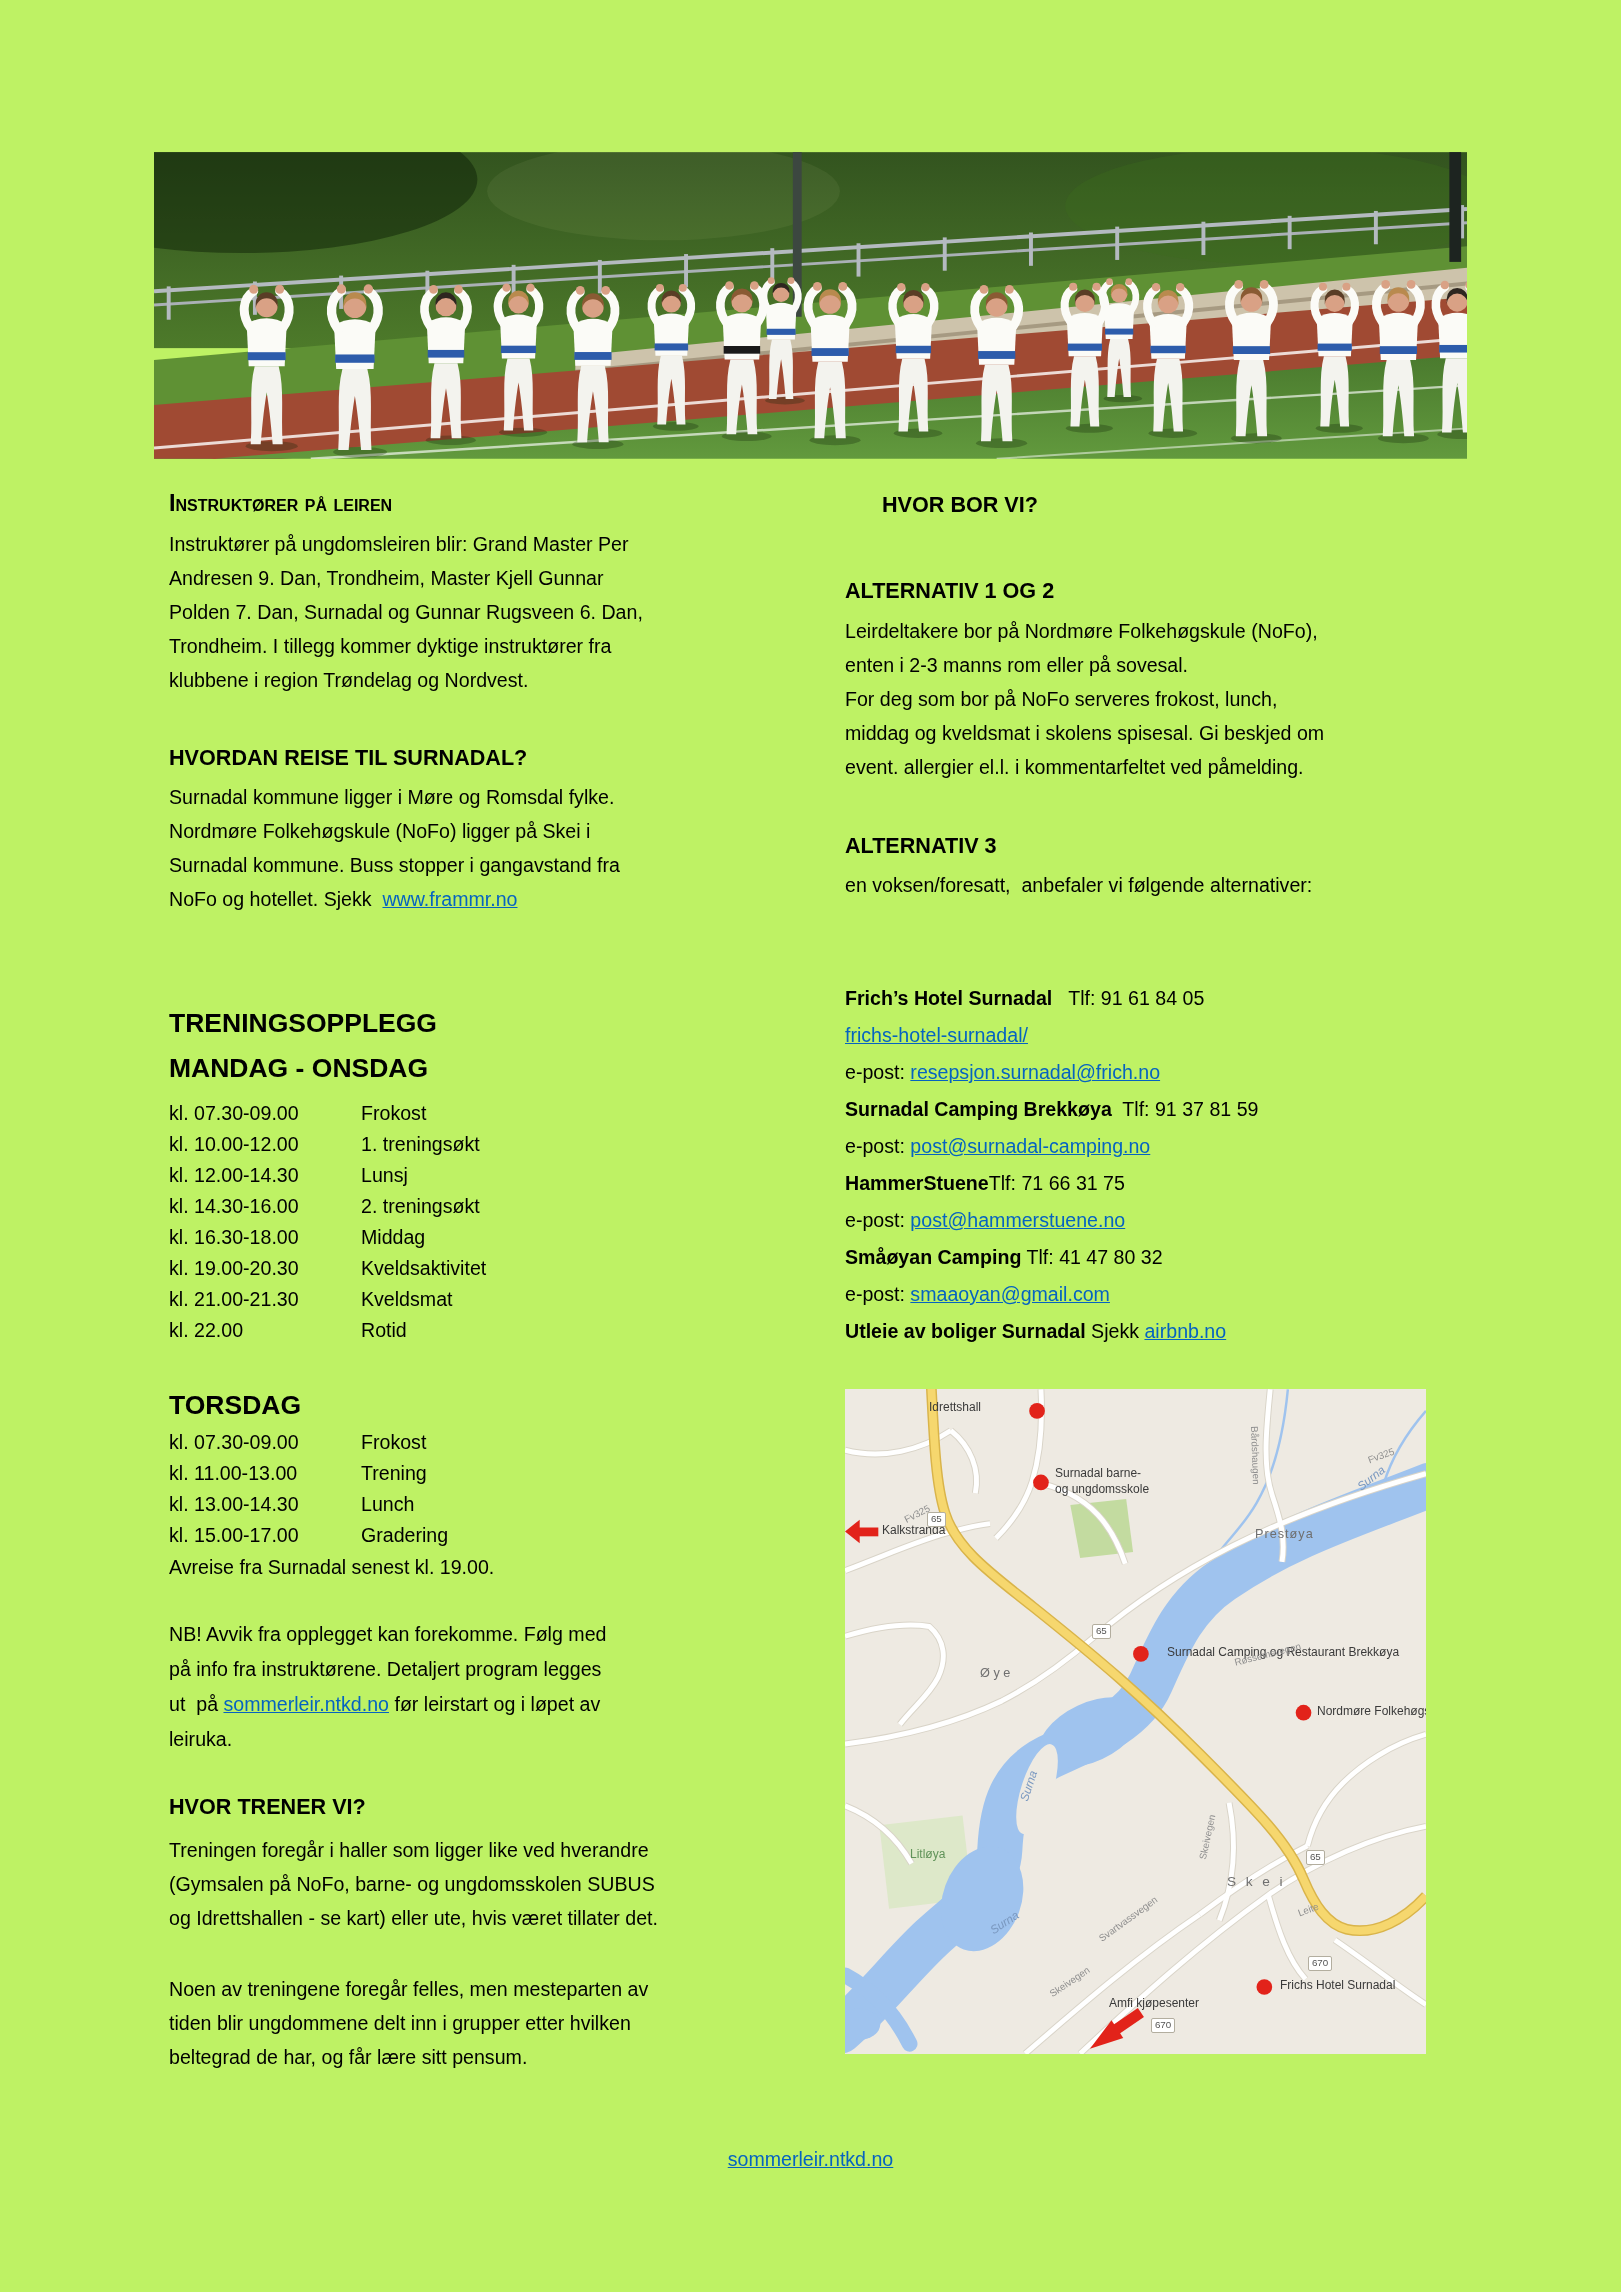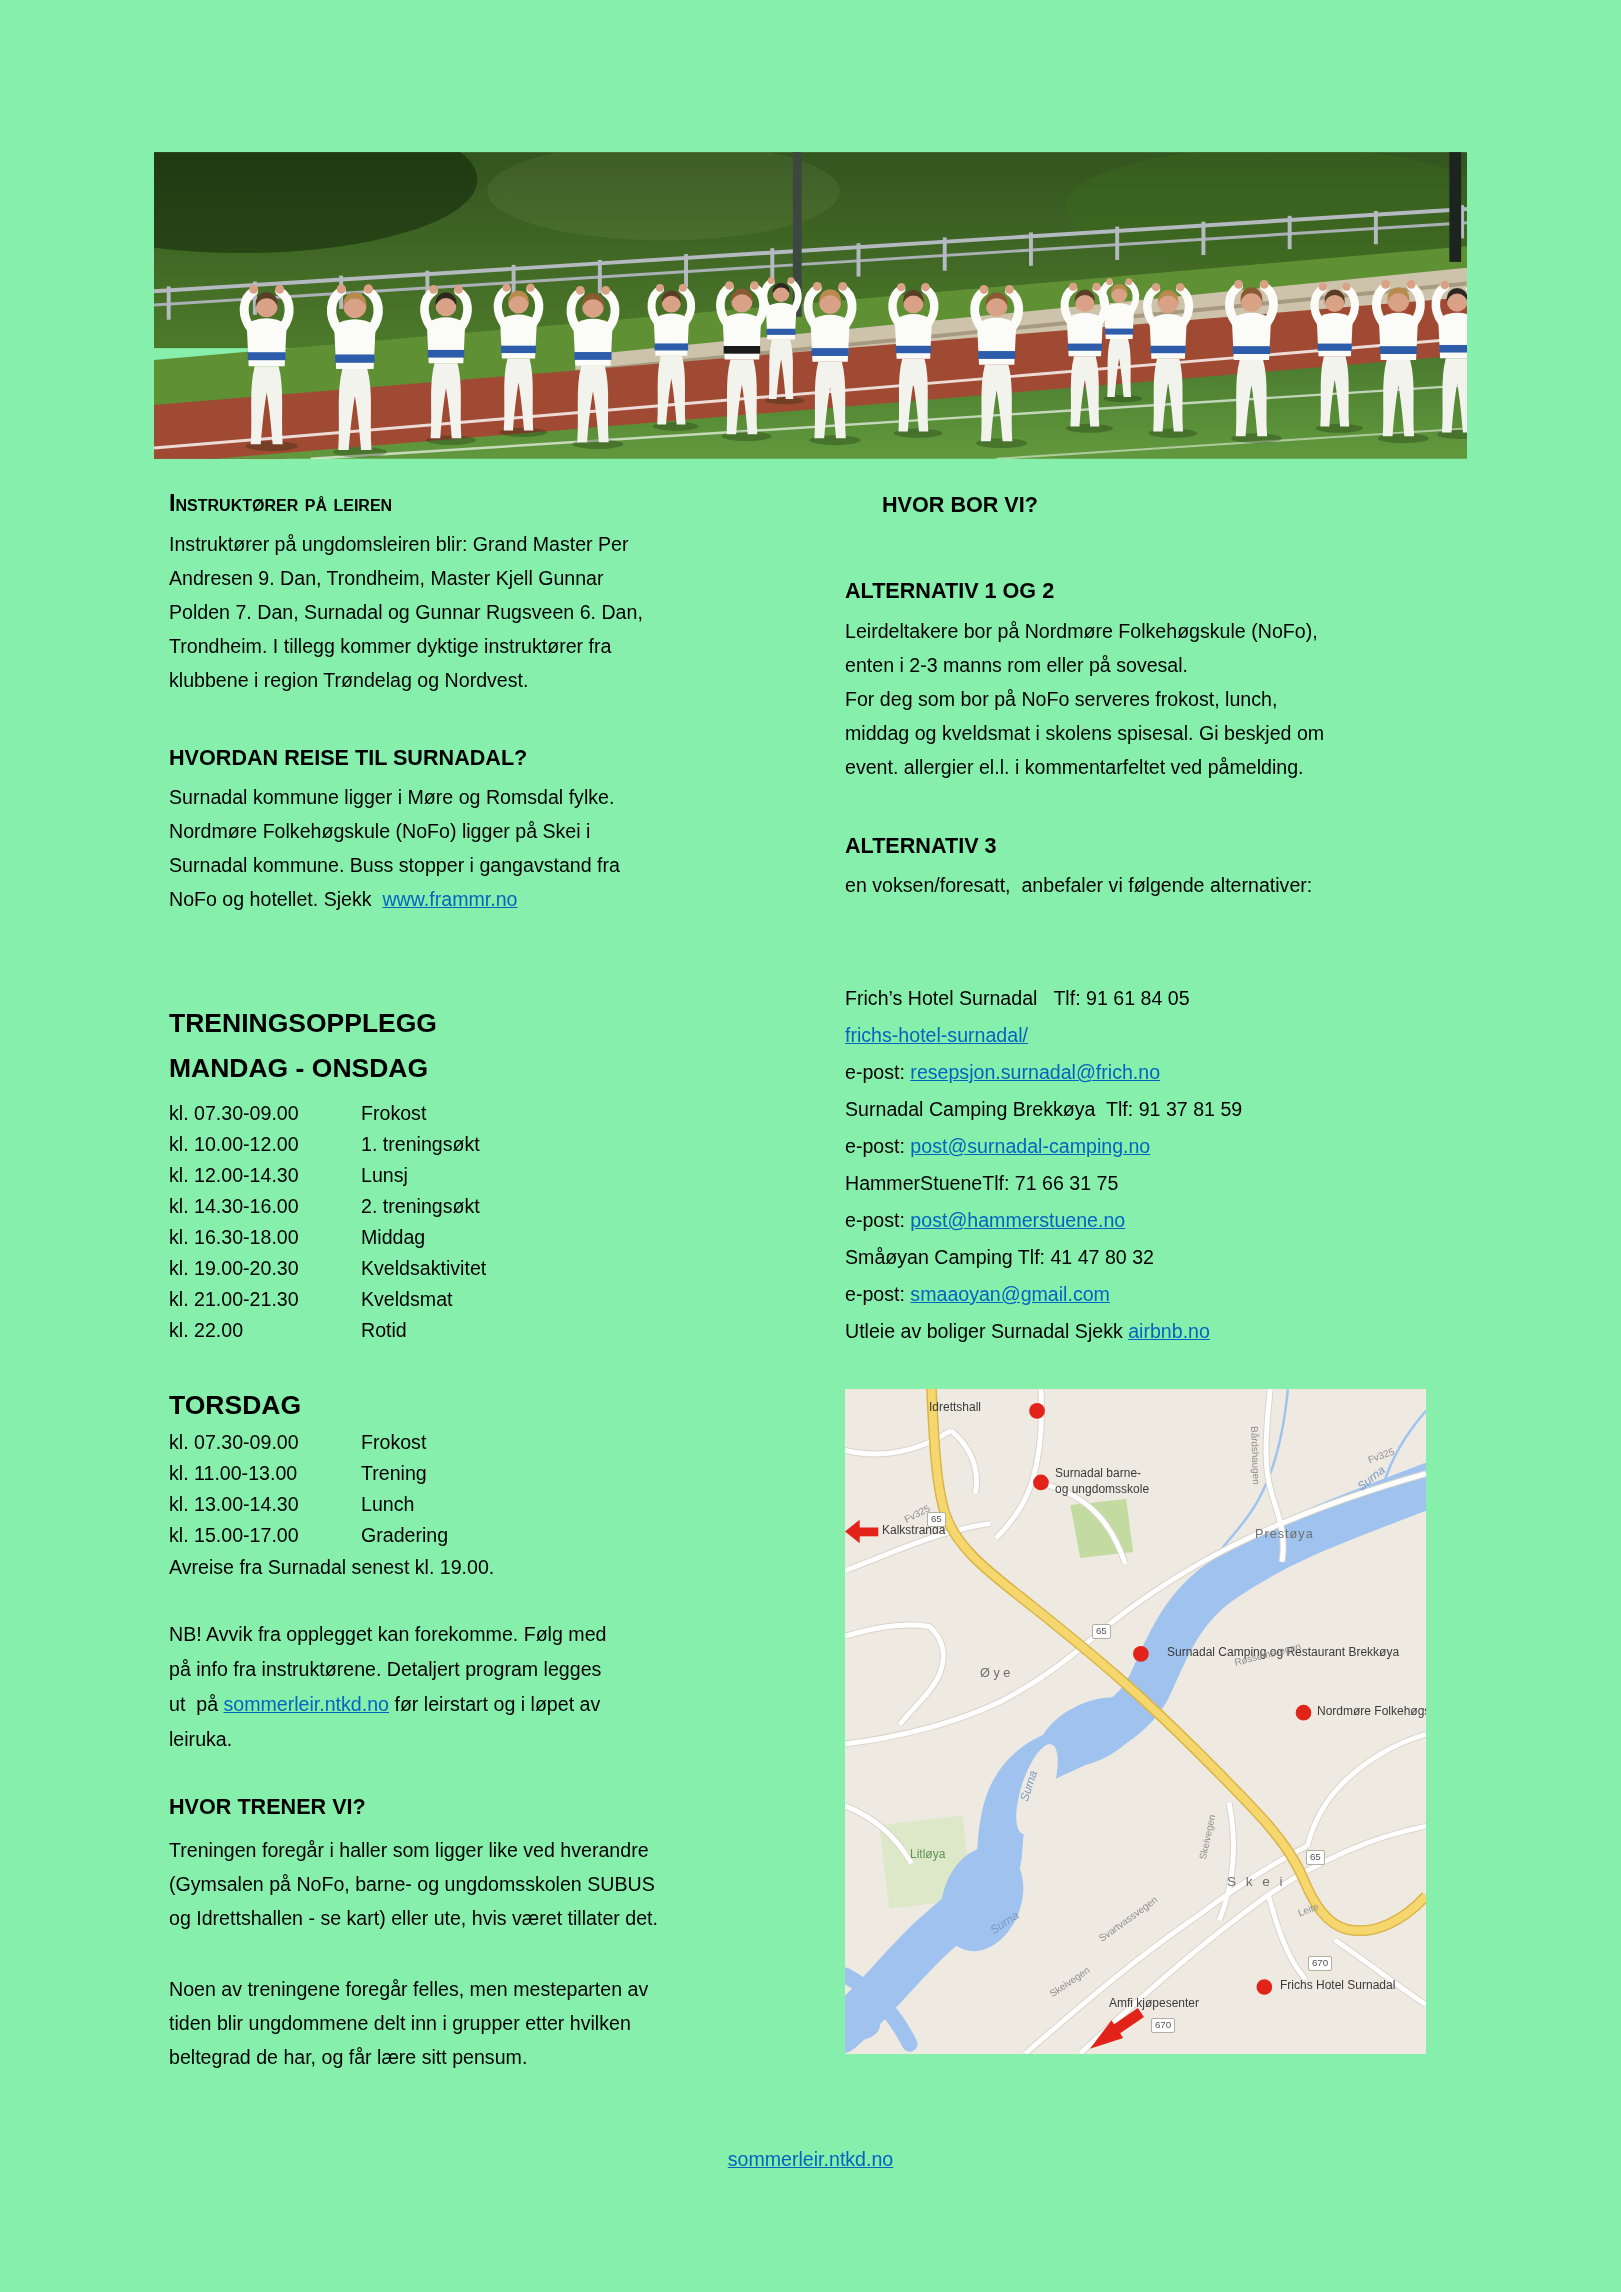--- a/index.html
+++ b/index.html
@@ -1,26 +1,26 @@
 <!DOCTYPE html>
 <html><head>
 <meta charset="utf-8">
 <style>
   html,body{margin:0;padding:0;background:#ffffff;}
-  .page{position:relative;width:1621px;height:2293px;background:#86efac;overflow:hidden;
+  .page{position:relative;width:1621px;height:2293px;background:#bef264;overflow:hidden;
         font-family:"Liberation Sans",sans-serif;color:#000;}
   .abs{position:absolute;}
   .h2{font-weight:bold;font-size:21.6px;white-space:nowrap;}
   .h2.sc{font-variant:small-caps;font-size:23.5px;}
   .hbig{font-weight:bold;font-size:26.5px;white-space:nowrap;}
   .bline{font-size:19.6px;line-height:34px;white-space:pre;}
   .srow{display:flex;font-size:19.6px;line-height:31px;white-space:pre;}
   .stime{width:192px;}
   .hrow{font-size:19.6px;line-height:37px;white-space:pre;}
-  .b{font-weight:normal;}
+  .b{font-weight:bold;}
   .lnk{color:#0563c1;text-decoration:underline;}
   .footer{left:0;right:0;top:2148px;text-align:center;font-size:19.6px;}
   
   .map{position:absolute;left:845px;top:1389px;width:581px;height:665px;overflow:hidden;
        background:#eeeae2;}
   .map svg{position:absolute;left:0;top:0;}
   .lbl{position:absolute;font-size:12px;line-height:13.7px;color:#3a3a3a;white-space:nowrap;}
   .roadlbl{font-size:9.8px;color:#8f8f8f;transform-origin:left top;}
   .waterlbl{color:#7b99c0;font-style:italic;font-size:11.8px;transform-origin:left top;}
   .placelbl{color:#6f6f6f;}

